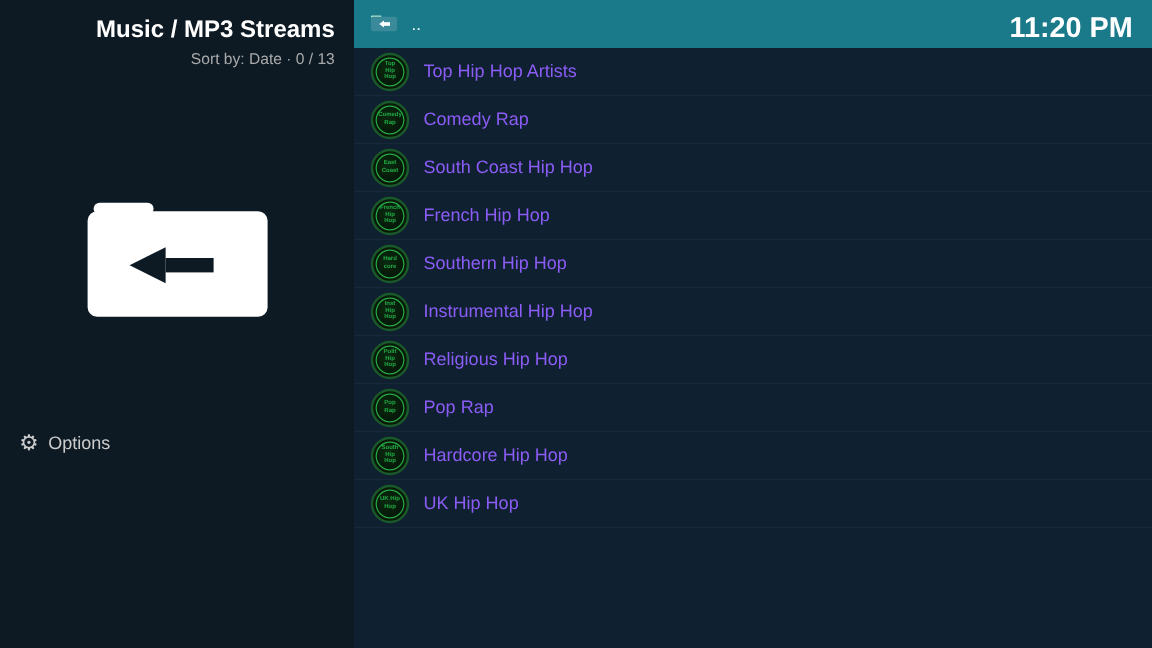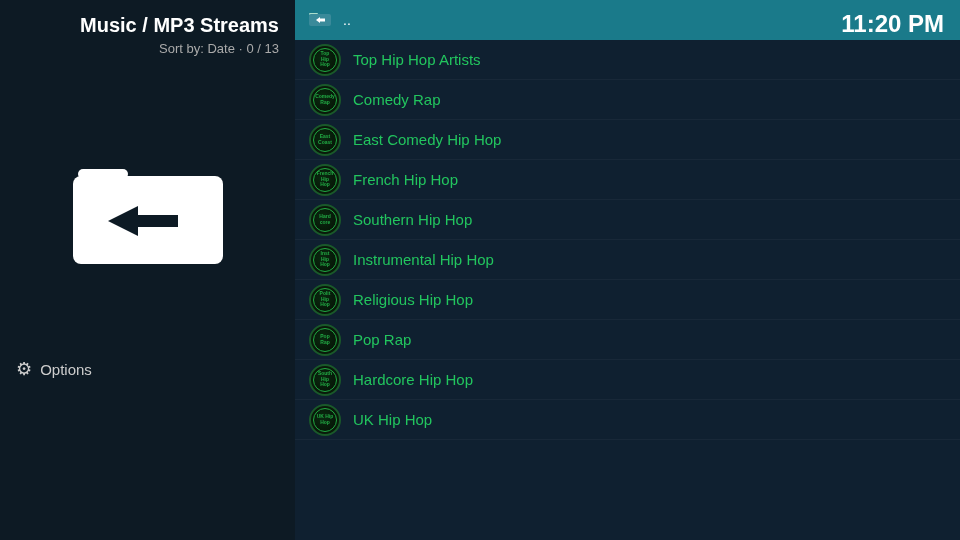--- a/index.html
+++ b/index.html
@@ -133,21 +133,21 @@
       font-size: 5px;
       color: #22aa44;
       text-align: center;
       line-height: 1.1;
       font-weight: bold;
       padding: 2px;
     }
 
     .item-label {
       font-size: 15px;
-      color: #22c55e;
+      color: #8b5cf6;
     }
 
     
     .clock {
       position: absolute;
       top: 10px;
       right: 16px;
       font-size: 24px;
       font-weight: bold;
       color: #ffffff;
@@ -221,21 +221,21 @@
           <div class="thumb-inner">Comedy
 Rap</div>
         </div>
         <span class="item-label">Comedy Rap</span>
       </div>
       <div class="list-item">
         <div class="item-thumb">
           <div class="thumb-inner">East
 Coast</div>
         </div>
-        <span class="item-label">East Comedy Hip Hop</span>
+        <span class="item-label">South Coast Hip Hop</span>
       </div>
       <div class="list-item">
         <div class="item-thumb">
           <div class="thumb-inner">French
 Hip Hop</div>
         </div>
         <span class="item-label">French Hip Hop</span>
       </div>
       <div class="list-item">
         <div class="item-thumb">

